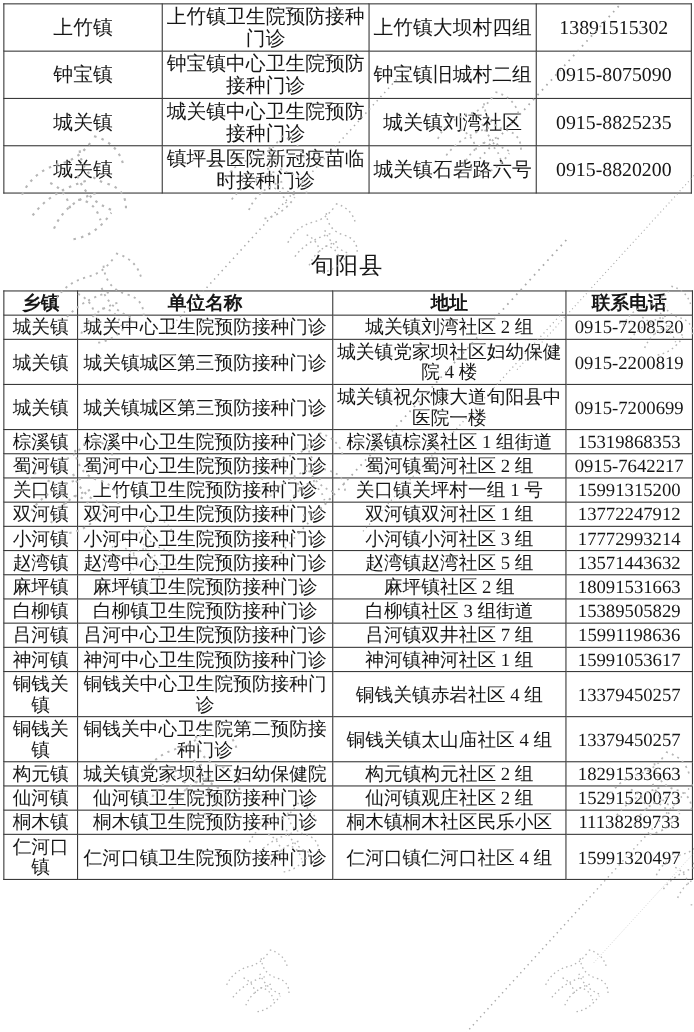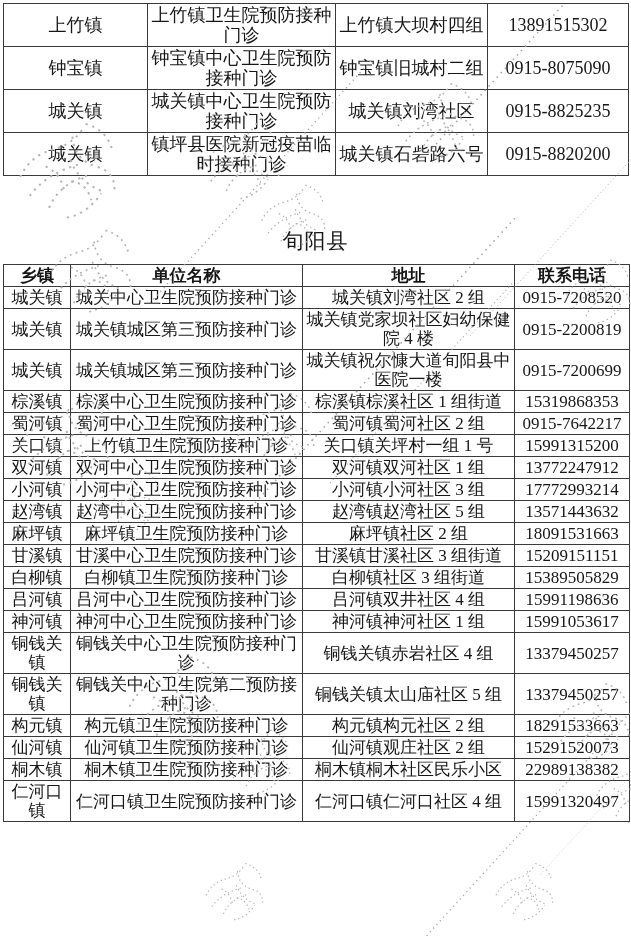--- a/index.html
+++ b/index.html
@@ -158,72 +158,66 @@
           <td>赵湾镇赵湾社区 5 组</td>
           <td>13571443632</td>
         </tr>
         <tr>
           <td>麻坪镇</td>
           <td>麻坪镇卫生院预防接种门诊</td>
           <td>麻坪镇社区 2 组</td>
           <td>18091531663</td>
         </tr>
         <tr>
-          <td>甘溪镇</td>
-          <td>甘溪中心卫生院预防接种门诊</td>
-          <td>甘溪镇甘溪社区 3 组街道</td>
-          <td>15209151151</td>
-        </tr>
-        <tr>
           <td>白柳镇</td>
           <td>白柳镇卫生院预防接种门诊</td>
           <td>白柳镇社区 3 组街道</td>
           <td>15389505829</td>
         </tr>
         <tr>
           <td>吕河镇</td>
           <td>吕河中心卫生院预防接种门诊</td>
-          <td>吕河镇双井社区 4 组</td>
+          <td>吕河镇双井社区 7 组</td>
           <td>15991198636</td>
         </tr>
         <tr>
           <td>神河镇</td>
           <td>神河中心卫生院预防接种门诊</td>
           <td>神河镇神河社区 1 组</td>
           <td>15991053617</td>
         </tr>
         <tr>
           <td>铜钱关镇</td>
           <td>铜钱关中心卫生院预防接种门诊</td>
           <td>铜钱关镇赤岩社区 4 组</td>
           <td>13379450257</td>
         </tr>
         <tr>
           <td>铜钱关镇</td>
           <td>铜钱关中心卫生院第二预防接种门诊</td>
-          <td>铜钱关镇太山庙社区 5 组</td>
+          <td>铜钱关镇太山庙社区 4 组</td>
           <td>13379450257</td>
         </tr>
         <tr>
           <td>构元镇</td>
-          <td>构元镇卫生院预防接种门诊</td>
+          <td>城关镇党家坝社区妇幼保健院</td>
           <td>构元镇构元社区 2 组</td>
           <td>18291533663</td>
         </tr>
         <tr>
           <td>仙河镇</td>
           <td>仙河镇卫生院预防接种门诊</td>
           <td>仙河镇观庄社区 2 组</td>
           <td>15291520073</td>
         </tr>
         <tr>
           <td>桐木镇</td>
           <td>桐木镇卫生院预防接种门诊</td>
           <td>桐木镇桐木社区民乐小区</td>
-          <td>22989138382</td>
+          <td>11138289733</td>
         </tr>
         <tr>
           <td>仁河口镇</td>
           <td>仁河口镇卫生院预防接种门诊</td>
           <td>仁河口镇仁河口社区 4 组</td>
           <td>15991320497</td>
         </tr>
       </tbody>
   </table>
 

